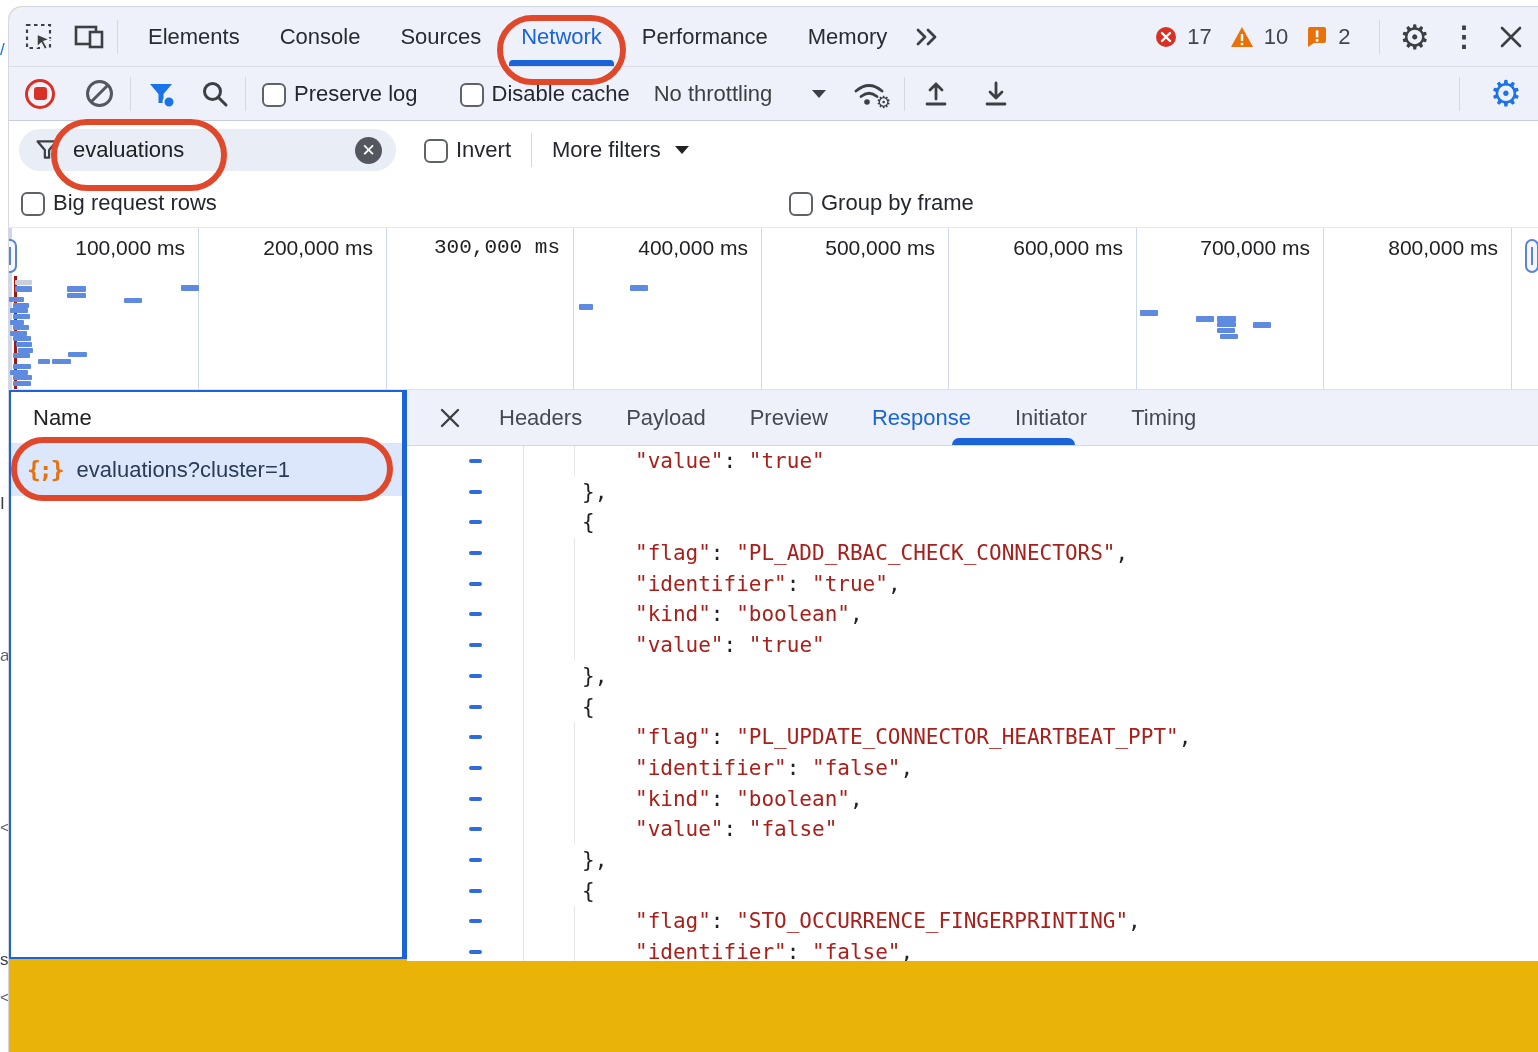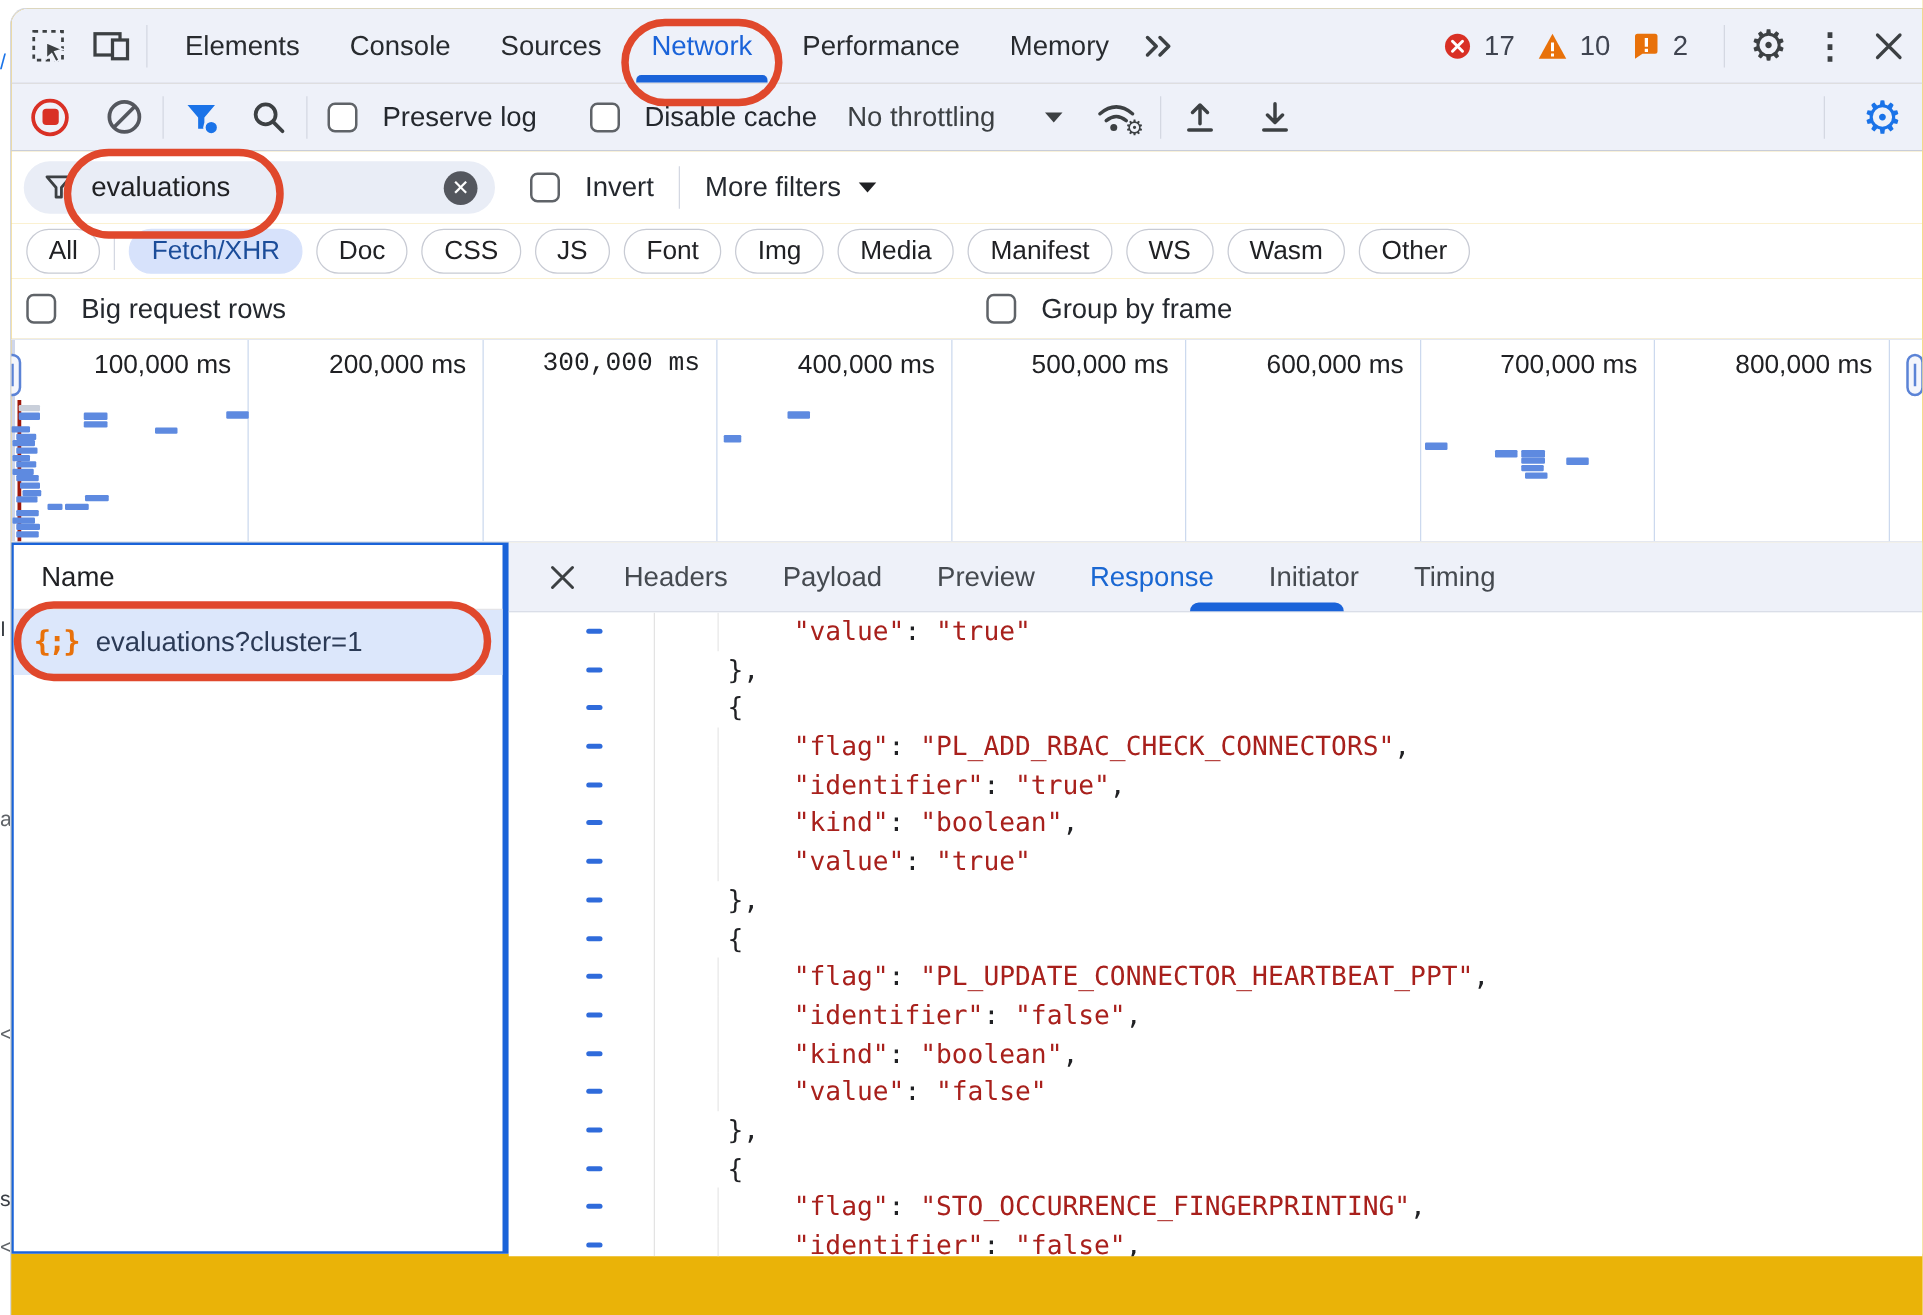--- a/index.html
+++ b/index.html
@@ -28,21 +28,21 @@
   #nettools { height:54px; background:#eef1f9; border-bottom:1px solid #c9cdd8;
               display:flex; align-items:center; padding:0 16px; font-size:22px; }
   #nettools .vdiv { margin:0 16px; }
   .rec-ring { width:30px; height:30px; border:3.5px solid #d93025; border-radius:50%;
               display:flex; align-items:center; justify-content:center; }
   .rec-ring i { display:block; width:13px; height:13px; background:#d93025; border-radius:3px; }
   .cb { width:24px; height:24px; border:2.5px solid #5f6368; border-radius:6px; background:#fff; flex:0 0 auto; }
   .cb.checked { background:#1a73e8; border-color:#1a73e8; position:relative; }
   .cb.checked::after { content:""; position:absolute; left:6.5px; top:1.5px; width:6px; height:12px;
               border-right:3px solid #fff; border-bottom:3px solid #fff; transform:rotate(42deg); }
-  .cb-row { display:flex; align-items:center; gap:20px; }
+  .cb-row { display:flex; align-items:flex-end; gap:8px; }
   .sel-caret { width:0; height:0; border-left:7px solid transparent; border-right:7px solid transparent;
               border-top:8px solid #3c4043; margin-left:18px; }
   .gear-glyph { font-size:34px; color:#3c4043; line-height:1; }
 
   
   #filterrow { position:relative; height:58px; background:#fff; display:flex; align-items:center; padding:0 10px; font-size:22px; }
   #filter-pill { position:relative; width:377px; height:42px; background:#e9edf6; border-radius:21px;
               display:flex; align-items:center; padding:0 14px 0 16px; }
   #filter-pill .txt { margin-left:14px; color:#202124; }
   #filter-clear { margin-left:auto; width:27px; height:27px; border-radius:50%; background:#54575e;
@@ -255,35 +255,20 @@
     <span class="cb-row" style="margin-left:28px">
       <span class="cb"></span>
       <span>Invert</span>
     </span>
     <span class="vdiv"></span>
     <span>More filters</span>
     <span class="sel-caret" style="margin-left:14px;border-top-color:#202124"></span>
     <span id="evaluations-annot" class="annot" style="left:42px;top:-2px;width:176px;height:72px"></span>
   </div>
 
-  <div id="chipsrow">
-      <div class="chip">All</div>
-      <span class="chip-div"></span>
-      <div class="chip active">Fetch/XHR</div>
-      <div class="chip">Doc</div>
-      <div class="chip">CSS</div>
-      <div class="chip">JS</div>
-      <div class="chip">Font</div>
-      <div class="chip">Img</div>
-      <div class="chip">Media</div>
-      <div class="chip">Manifest</div>
-      <div class="chip">WS</div>
-      <div class="chip">Wasm</div>
-      <div class="chip">Other</div>
-    </div>
 
   <div class="optrow">
     <span class="cb-row">
       <span class="cb"></span>
       <span>Big request rows</span>
     </span>
     <span class="cb-row right">
       <span class="cb"></span>
       <span>Group by frame</span>
     </span>

